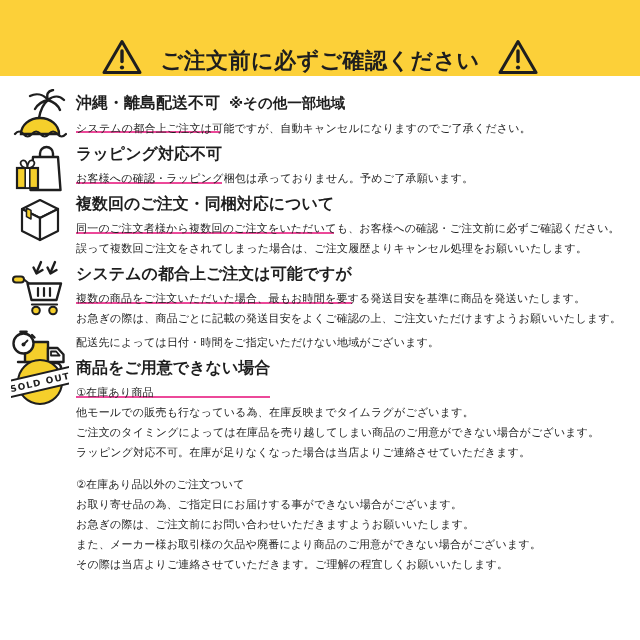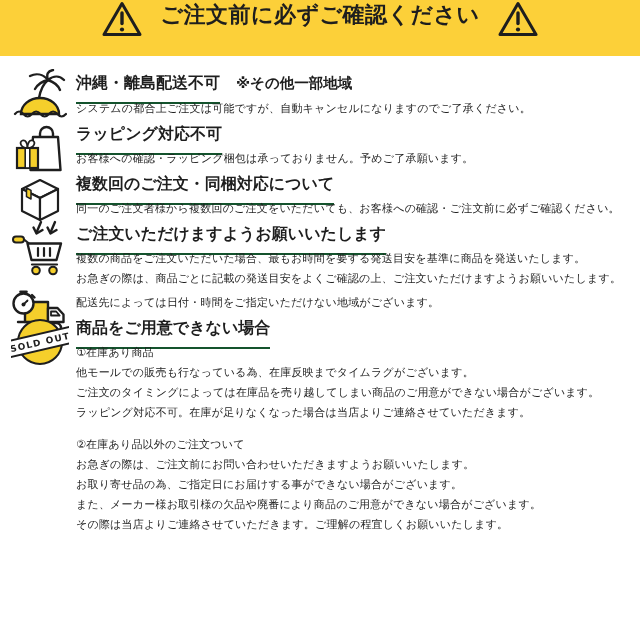--- a/index.html
+++ b/index.html
@@ -3,34 +3,34 @@
 <meta charset="utf-8">
 <style>
   * { box-sizing: border-box; }
   html,body { margin:0; padding:0; }
   body {
     width:640px; height:640px; overflow:hidden;
     background:#ffffff; color:#1E1E1E;
     font-family:"DejaVu Sans", sans-serif;
   }
   .banner {
-    height:56px; background:#FCD039;
-    display:flex; align-items:flex-start; justify-content:center; gap:17px;
+    height:76px; background:#FCD039;
+    display:flex; align-items:flex-end; justify-content:center; gap:17px;
   }
   .banner-title { font-size:22px; font-weight:bold; letter-spacing:0.5px; white-space:nowrap; }
   .warn svg { display:block; }
   .content { padding:2px 0 0 10px; }
   .section { display:flex; margin-top:4px; }
   .section:first-child { margin-top:14px; }
   .icon-box { width:60px; flex:none; position:relative; align-self:stretch; }
   .icon-box svg { position:absolute; top:-3px; left:50%; transform:translateX(-50%); }
   .texts { flex:1; min-width:0; padding-left:6px; }
   .sec-title { font-size:16px; font-weight:bold; line-height:21px; margin-bottom:5px; white-space:nowrap; }
-  .t-main { border-bottom:2px solid #14532d; padding-bottom:10px; }
-  .t-suffix { margin-left:16px; font-size:14.5px; }
+  .t-main { border-bottom:2px solid #ec4899; padding-bottom:19px; }
+  .t-suffix { margin-left:9px; font-size:14.5px; }
   .line { font-size:11px; line-height:20px; white-space:nowrap; letter-spacing:0.2px; }
   .line.spacer { height:12px; line-height:12px; }
 </style>
 </head>
 <body>
 
 <div class="banner">
   <span class="warn">
     <svg width="42" height="38" viewBox="0 0 42 38">
       <path d="M21 3.5 L39 34.5 H3 Z" fill="none" stroke="#1E1E1E" stroke-width="3" stroke-linejoin="round"></path>
@@ -92,20 +92,21 @@
             <path d="M27 10 L45 19 L27 28 L9 19 Z" fill="#fff"></path>
             <path d="M9 19 L27 28 L27 50 L9 41 Z" fill="#fff"></path>
             <path d="M27 28 L45 19 L45 41 L27 50 Z" fill="#fff"></path>
             <path d="M13.5 18 L18 20.3 L18 29 L13.5 26.7 Z" fill="#F5CF2B" stroke-width="1.5"></path>
           </g>
         </svg>
       </div>
       <div class="texts">
         <div class="sec-title"><span class="t-main">複数回のご注文・同梱対応について</span></div>
         <div class="line">同一のご注文者様から複数回のご注文をいただいても、お客様への確認・ご注文前に必ずご確認ください。</div>
+        <div class="line">誤って複数回ご注文をされてしまった場合は、ご注文履歴よりキャンセル処理をお願いいたします。</div>
       </div>
     </div>
     <div class="section">
       <div class="icon-box">
         <svg width="58" height="56" viewBox="0 0 58 56">
           <g stroke="#1E1E1E" fill="none" stroke-linecap="round" stroke-linejoin="round" stroke-width="2.4">
             <path d="M30 2 L25.5 12.5"></path>
             <path d="M22.5 7.5 L25.5 13.5 L31.5 10"></path>
             <path d="M44 2 L39.5 12.5"></path>
             <path d="M36.5 7.5 L39.5 13.5 L45.5 10"></path>
@@ -117,21 +118,21 @@
             <path d="M27 28 V36"></path>
             <path d="M33 28 V36"></path>
             <path d="M39 28 V36"></path>
             <path d="M21 44.5 H46"></path>
           </g>
           <circle cx="25" cy="50.5" r="3.8" fill="#F5CF2B" stroke="#1E1E1E" stroke-width="2"></circle>
           <circle cx="42" cy="50.5" r="3.8" fill="#F5CF2B" stroke="#1E1E1E" stroke-width="2"></circle>
         </svg>
       </div>
       <div class="texts">
-        <div class="sec-title"><span class="t-main">ご注文いただけますようお願いいたします</span></div>
+        <div class="sec-title"><span class="t-main">システムの都合上ご注文は可能ですが</span></div>
         <div class="line">複数の商品をご注文いただいた場合、最もお時間を要する発送目安を基準に商品を発送いたします。</div>
         <div class="line">お急ぎの際は、商品ごとに記載の発送目安をよくご確認の上、ご注文いただけますようお願いいたします。</div>
       </div>
     </div>
     <div class="section">
       <div class="icon-box">
         <svg width="58" height="52" viewBox="0 0 58 52">
           <rect x="14" y="12" width="23" height="20" fill="#F5CF2B" stroke="#1E1E1E" stroke-width="2.4" stroke-linejoin="round"></rect>
           <path d="M37 18 H46.5 L52.5 24.5 V32 H37 Z" fill="#fff" stroke="#1E1E1E" stroke-width="2.4" stroke-linejoin="round"></path>
           <path d="M40 21.5 H45.2 L48.6 25.5 H40 Z" fill="#fff" stroke="#1E1E1E" stroke-width="1.8" stroke-linejoin="round"></path>
@@ -164,19 +165,19 @@
         </svg>
       </div>
       <div class="texts">
         <div class="sec-title"><span class="t-main">商品をご用意できない場合</span></div>
         <div class="line">①在庫あり商品</div>
         <div class="line">他モールでの販売も行なっている為、在庫反映までタイムラグがございます。</div>
         <div class="line">ご注文のタイミングによっては在庫品を売り越してしまい商品のご用意ができない場合がございます。</div>
         <div class="line">ラッピング対応不可。在庫が足りなくなった場合は当店よりご連絡させていただきます。</div>
         <div class="line spacer"></div>
         <div class="line">②在庫あり品以外のご注文ついて</div>
+        <div class="line">お取り寄せ品の為、ご指定日にお届けする事ができない場合がございます。</div>
         <div class="line">お急ぎの際は、ご注文前にお問い合わせいただきますようお願いいたします。</div>
-        <div class="line">お取り寄せ品の為、ご指定日にお届けする事ができない場合がございます。</div>
         <div class="line">また、メーカー様お取引様の欠品や廃番により商品のご用意ができない場合がございます。</div>
         <div class="line">その際は当店よりご連絡させていただきます。ご理解の程宜しくお願いいたします。</div>
       </div>
     </div>
   </div>
 
 </body></html>

